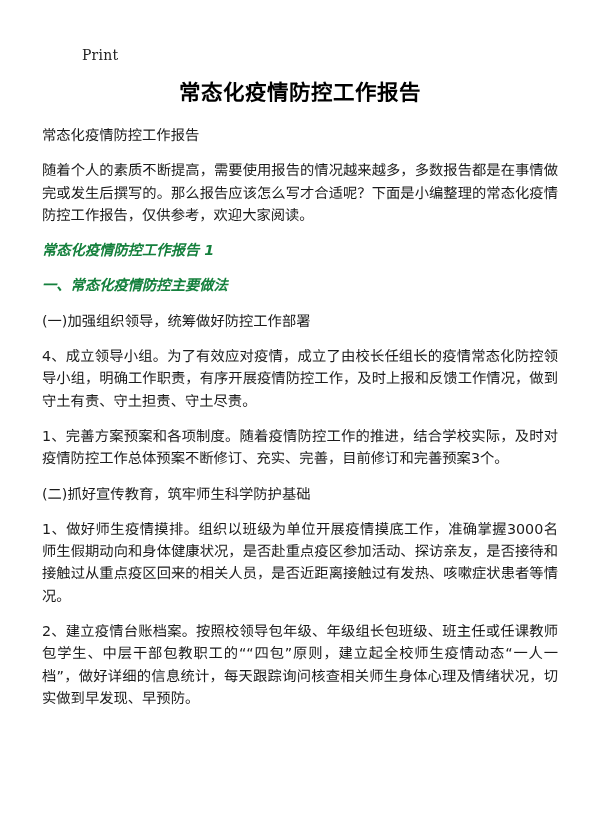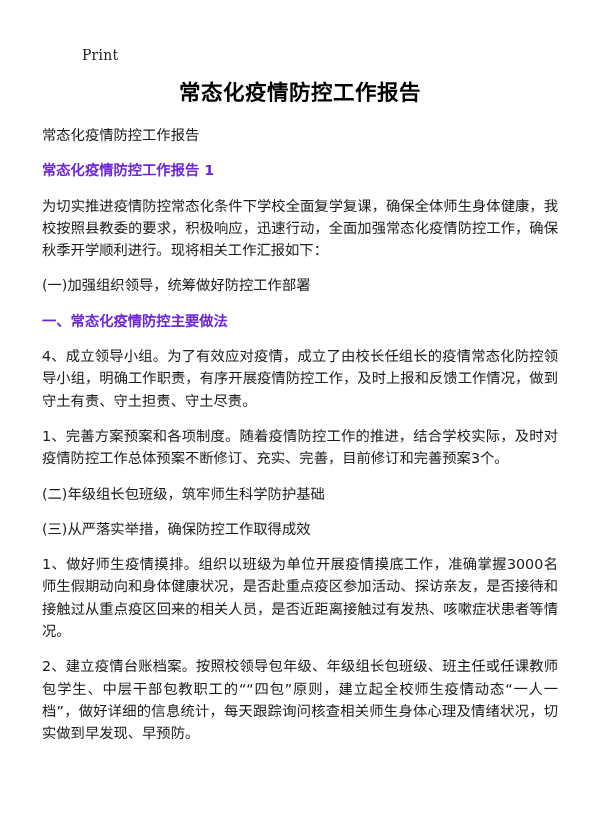--- a/index.html
+++ b/index.html
@@ -72,54 +72,54 @@
     font-size: 14.3px;
     line-height: 22.3px;
     text-align: justify;
     text-justify: inter-ideograph;
     color: #1b1b1b;
     word-break: break-all;
   }
 
   p.para.bold {
     font-weight: bold;
-    color: #6d28d9;
+    color: #15803d;
+    font-style: italic;
   }
 </style>
 </head>
 <body>
 
 <div class="page">
 
   <div class="print-bar">
     <a class="print-link" href="#">Print</a>
   </div>
 
   <div class="doc">
 
     <h1 class="doc-title">常态化疫情防控工作报告</h1>
 
     <p class="para">常态化疫情防控工作报告</p>
 
+    <p class="para">随着个人的素质不断提高，需要使用报告的情况越来越多，多数报告都是在事情做完或发生后撰写的。那么报告应该怎么写才合适呢？下面是小编整理的常态化疫情防控工作报告，仅供参考，欢迎大家阅读。</p>
 
     <p class="para bold">常态化疫情防控工作报告 1</p>
 
-    <p class="para">为切实推进疫情防控常态化条件下学校全面复学复课，确保全体师生身体健康，我校按照县教委的要求，积极响应，迅速行动，全面加强常态化疫情防控工作，确保秋季开学顺利进行。现将相关工作汇报如下：</p>
+
+    <p class="para bold">一、常态化疫情防控主要做法</p>
 
     <p class="para">(一)加强组织领导，统筹做好防控工作部署</p>
-
-    <p class="para bold">一、常态化疫情防控主要做法</p>
 
     <p class="para">4、成立领导小组。为了有效应对疫情，成立了由校长任组长的疫情常态化防控领导小组，明确工作职责，有序开展疫情防控工作，及时上报和反馈工作情况，做到守土有责、守土担责、守土尽责。</p>
 
     <p class="para">1、完善方案预案和各项制度。随着疫情防控工作的推进，结合学校实际，及时对疫情防控工作总体预案不断修订、充实、完善，目前修订和完善预案3个。</p>
 
-    <p class="para">(二)年级组长包班级，筑牢师生科学防护基础</p>
+    <p class="para">(二)抓好宣传教育，筑牢师生科学防护基础</p>
 
 
-    <p class="para">(三)从严落实举措，确保防控工作取得成效</p>
 
     <p class="para">1、做好师生疫情摸排。组织以班级为单位开展疫情摸底工作，准确掌握3000名师生假期动向和身体健康状况，是否赴重点疫区参加活动、探访亲友，是否接待和接触过从重点疫区回来的相关人员，是否近距离接触过有发热、咳嗽症状患者等情况。</p>
 
     <p class="para">2、建立疫情台账档案。按照校领导包年级、年级组长包班级、班主任或任课教师包学生、中层干部包教职工的““四包”原则，建立起全校师生疫情动态“一人一档”，做好详细的信息统计，每天跟踪询问核查相关师生身体心理及情绪状况，切实做到早发现、早预防。</p>
 
   </div>
 </div>
 
 </body></html>

